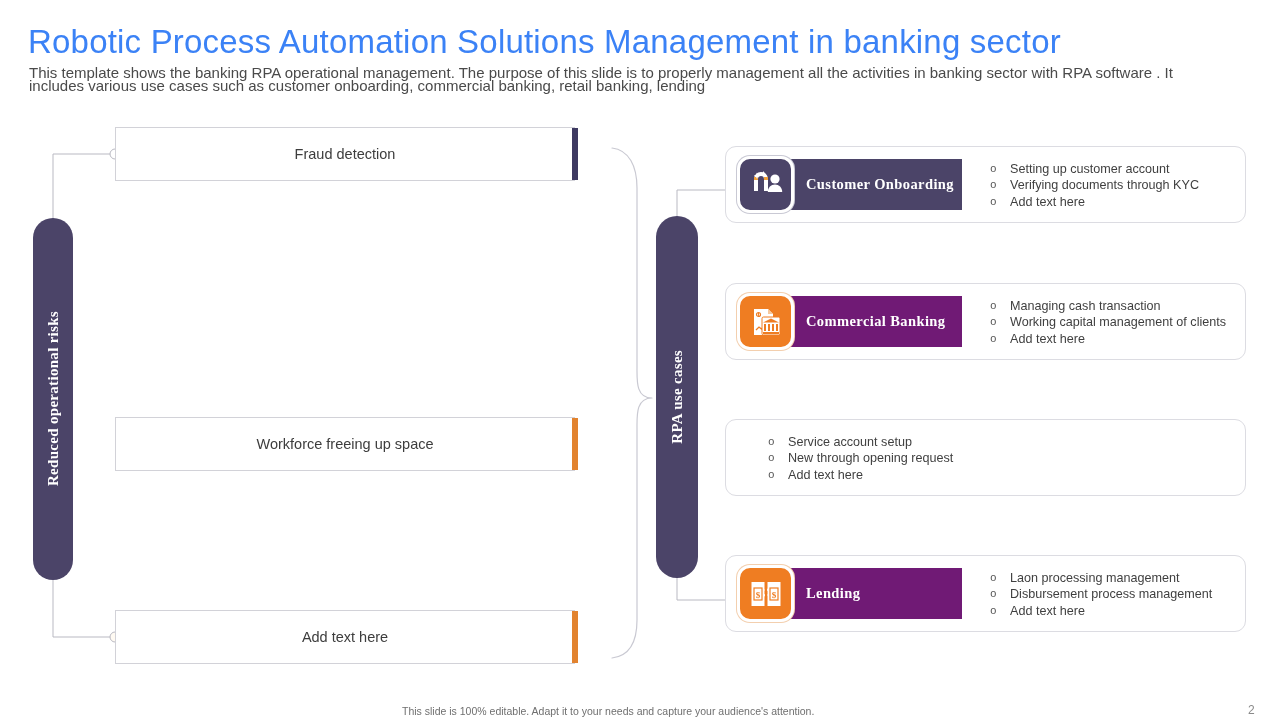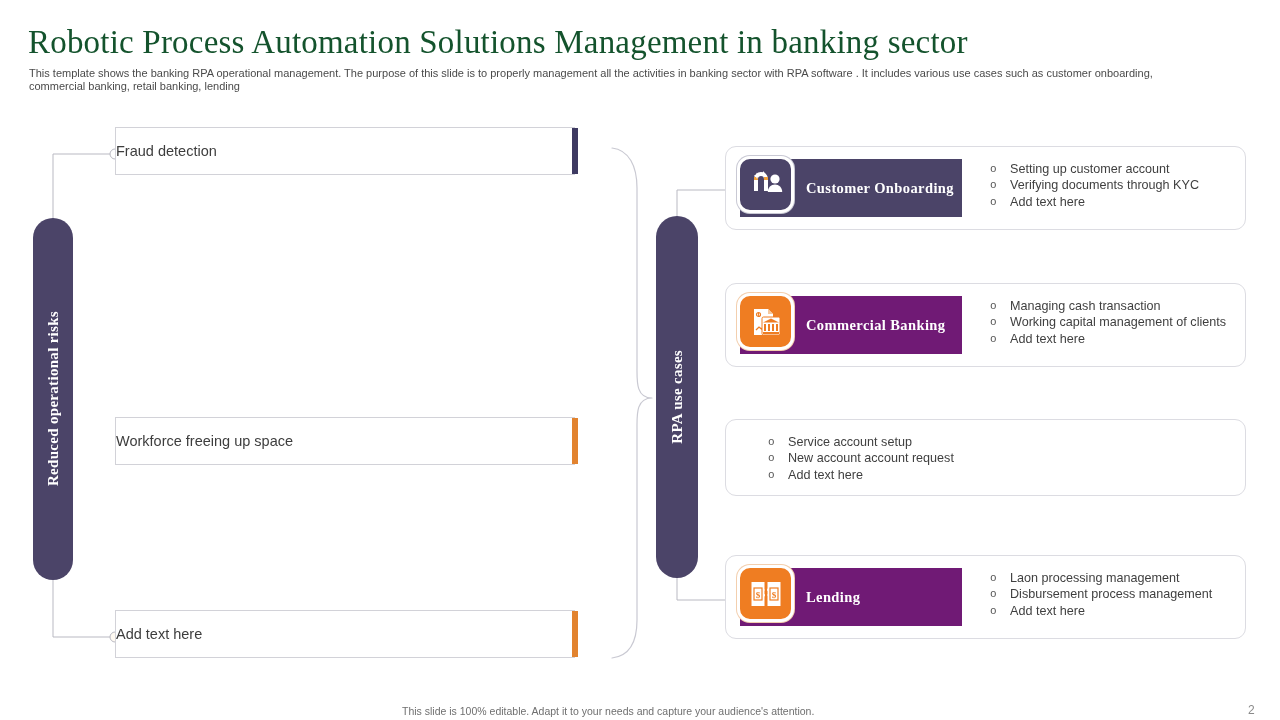--- a/index.html
+++ b/index.html
@@ -7,27 +7,27 @@
     width: 1280px; height: 720px;
     background: #ffffff;
     font-family: "Liberation Sans", sans-serif;
     overflow: hidden;
   }
   #slide { position: relative; width: 1280px; height: 720px; background: #fff; }
 
   
   .title {
     position: absolute; left: 28px; top: 22px; width: 1225px;
-    font-family: Liberation Serif, serif;
-    font-size: 33px; line-height: 40px; color: #14532d;
+    font-family: Liberation Sans, sans-serif;
+    font-size: 33px; line-height: 40px; color: #3b82f6;
     letter-spacing: .2px; white-space: nowrap;
   }
   .subtitle {
     position: absolute; left: 29px; top: 67px; width: 1175px;
-    font-size: 11px; line-height: 12.5px; color: #4a4a4a;
+    font-size: 15px; line-height: 12.5px; color: #4a4a4a;
   }
 
   
   .pill {
     position: absolute;
     background: #4b4468;
     border-radius: 40px;
     display: flex; align-items: center; justify-content: center;
   }
   .pill span {
@@ -36,43 +36,43 @@
     writing-mode: vertical-rl; transform: rotate(180deg);
     white-space: nowrap; letter-spacing: .3px;
   }
   #pill-left  { left: 33px;  top: 218px; width: 40px; height: 362px; }
   #pill-left  span { font-size: 15px; }
   #pill-right { left: 656px; top: 216px; width: 42px; height: 362px; }
   #pill-right span { font-size: 15px; }
 
   
   .lbox {
-    position: absolute; left: 115px; width: 460px; height: 48px;
+    position: absolute; left: 115px; width: 460px; height: 54px;
     border: 1px solid #d2d2d8; background: #fff;
-    display: flex; align-items: center; justify-content: flex-start;
+    display: flex; align-items: center; justify-content: center;
     text-align: center;
     font-size: 14.5px; color: #3d3d3d; line-height: 17px;
   }
   .lbox .accent {
     position: absolute; right: -4px; top: 0; width: 6px; height: 100%;
   }
   .ac-purple { background: #3e3a62; }
   .ac-orange { background: #e2832f; }
 
   
   #wires { position: absolute; left: 0; top: 0; width: 1280px; height: 720px; pointer-events: none; }
 
   
   .card {
     position: absolute; left: 725px; width: 521px;
     border: 1px solid #dcdce2; border-radius: 11px; background: #fff;
   }
   .card-inner { display: flex; align-items: flex-start; padding: 12px 14px; }
   .card-head {
-    position: relative; width: 222px; height: 58px; flex: 0 0 222px;
+    position: relative; width: 222px; height: 51px; flex: 0 0 222px;
     display: flex; align-items: center;
   }
   .head-purple { background: #4b4468; }
   .head-orange { background: #701a75; }
   .icon-box {
     position: absolute; left: -3px; top: -3px;
     width: 57px; height: 57px; border-radius: 13px;
     border: 3px solid #ffffff;
     display: flex; align-items: center; justify-content: center;
   }
@@ -200,21 +200,21 @@
         <li>Working capital management of clients</li>
         <li>Add text here</li>
       </ul>
     </div>
   </div>
 
   <div class="card" style="top:419px">
     <div class="card-inner">
       <ul class="bullets">
         <li>Service account setup</li>
-        <li>New account account request</li>
+        <li>New through opening request</li>
         <li>Add text here</li>
       </ul>
     </div>
   </div>
 
   <div class="card" style="top:555px">
     <div class="card-inner">
       <div class="card-head head-orange">
         <div class="icon-box orange">
           <svg width="32" height="30" viewBox="0 0 32 30">

